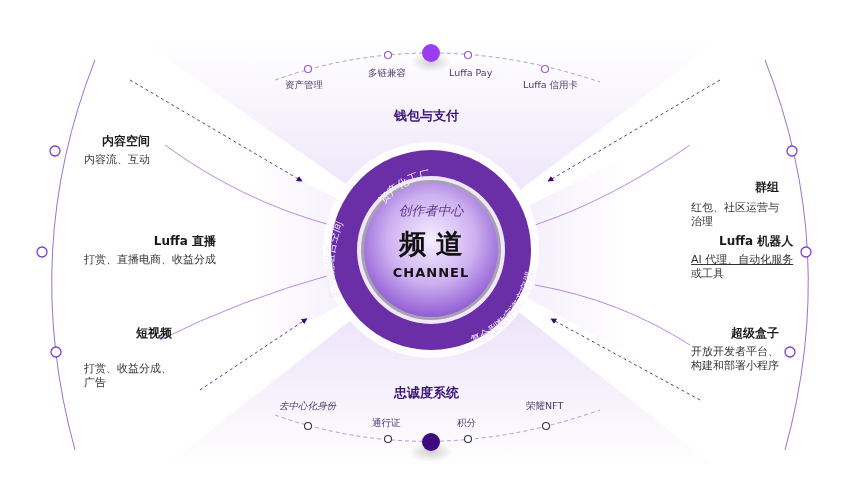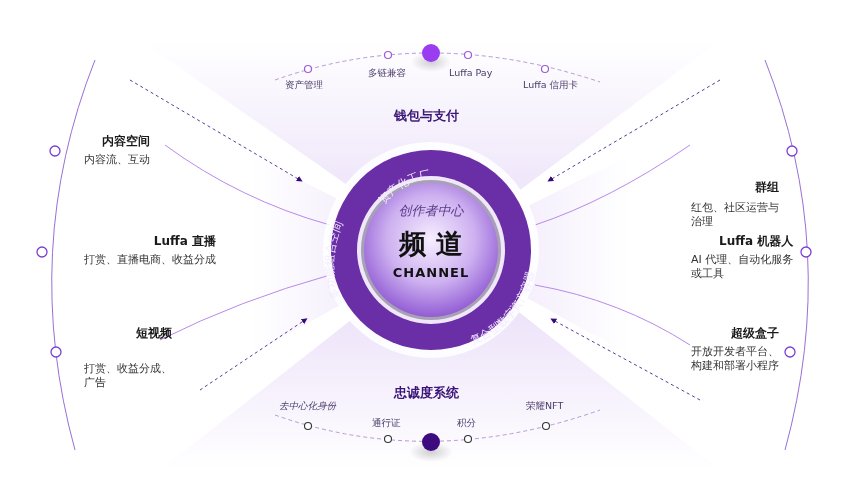--- a/index.html
+++ b/index.html
@@ -143,20 +143,20 @@
   <div class="desc">广告</div>
 </div>
 
 <div class="abs" style="left:691px; top:131px;margin-top:48px;">
   <div class="title">群组</div>
   <div class="desc" style="margin-top:5px;">红包、社区运营与</div>
   <div class="desc">治理</div>
 </div>
 <div class="abs" style="left:691px; top:233px;">
   <div class="title">Luffa 机器人</div>
-  <div class="desc" style="margin-top:3px;">AI 代理、自动化服务</div>
+  <div class="desc" style="margin-top:3px;text-decoration:underline;">AI 代理、自动化服务</div>
   <div class="desc">或工具</div>
 </div>
 <div class="abs" style="left:691px; top:325px;">
   <div class="title">超级盒子</div>
   <div class="desc" style="margin-top:3px;">开放开发者平台、</div>
   <div class="desc">构建和部署小程序</div>
 </div>
 
 </body></html>

